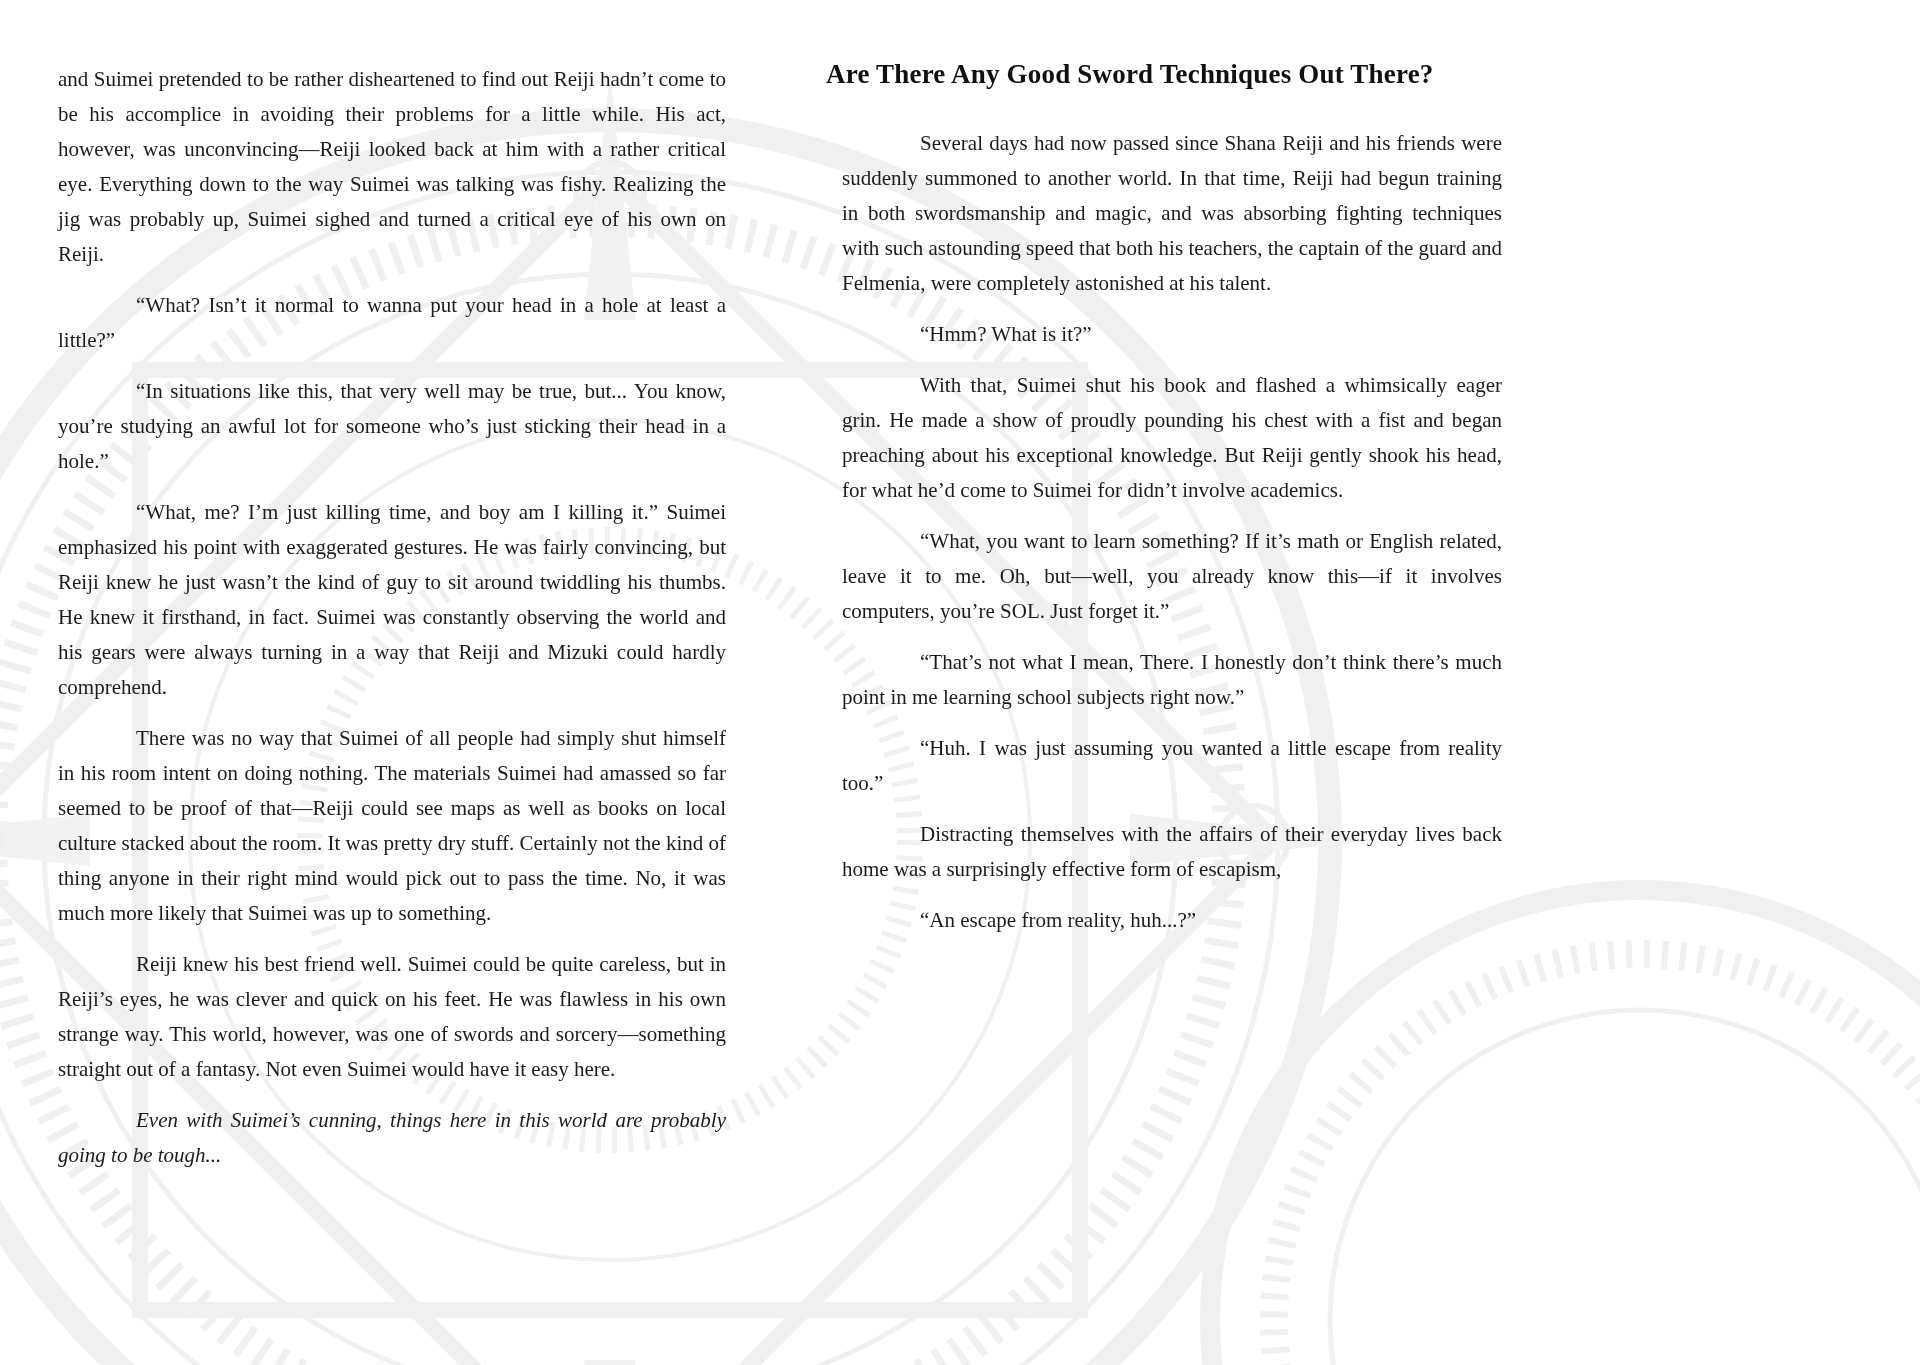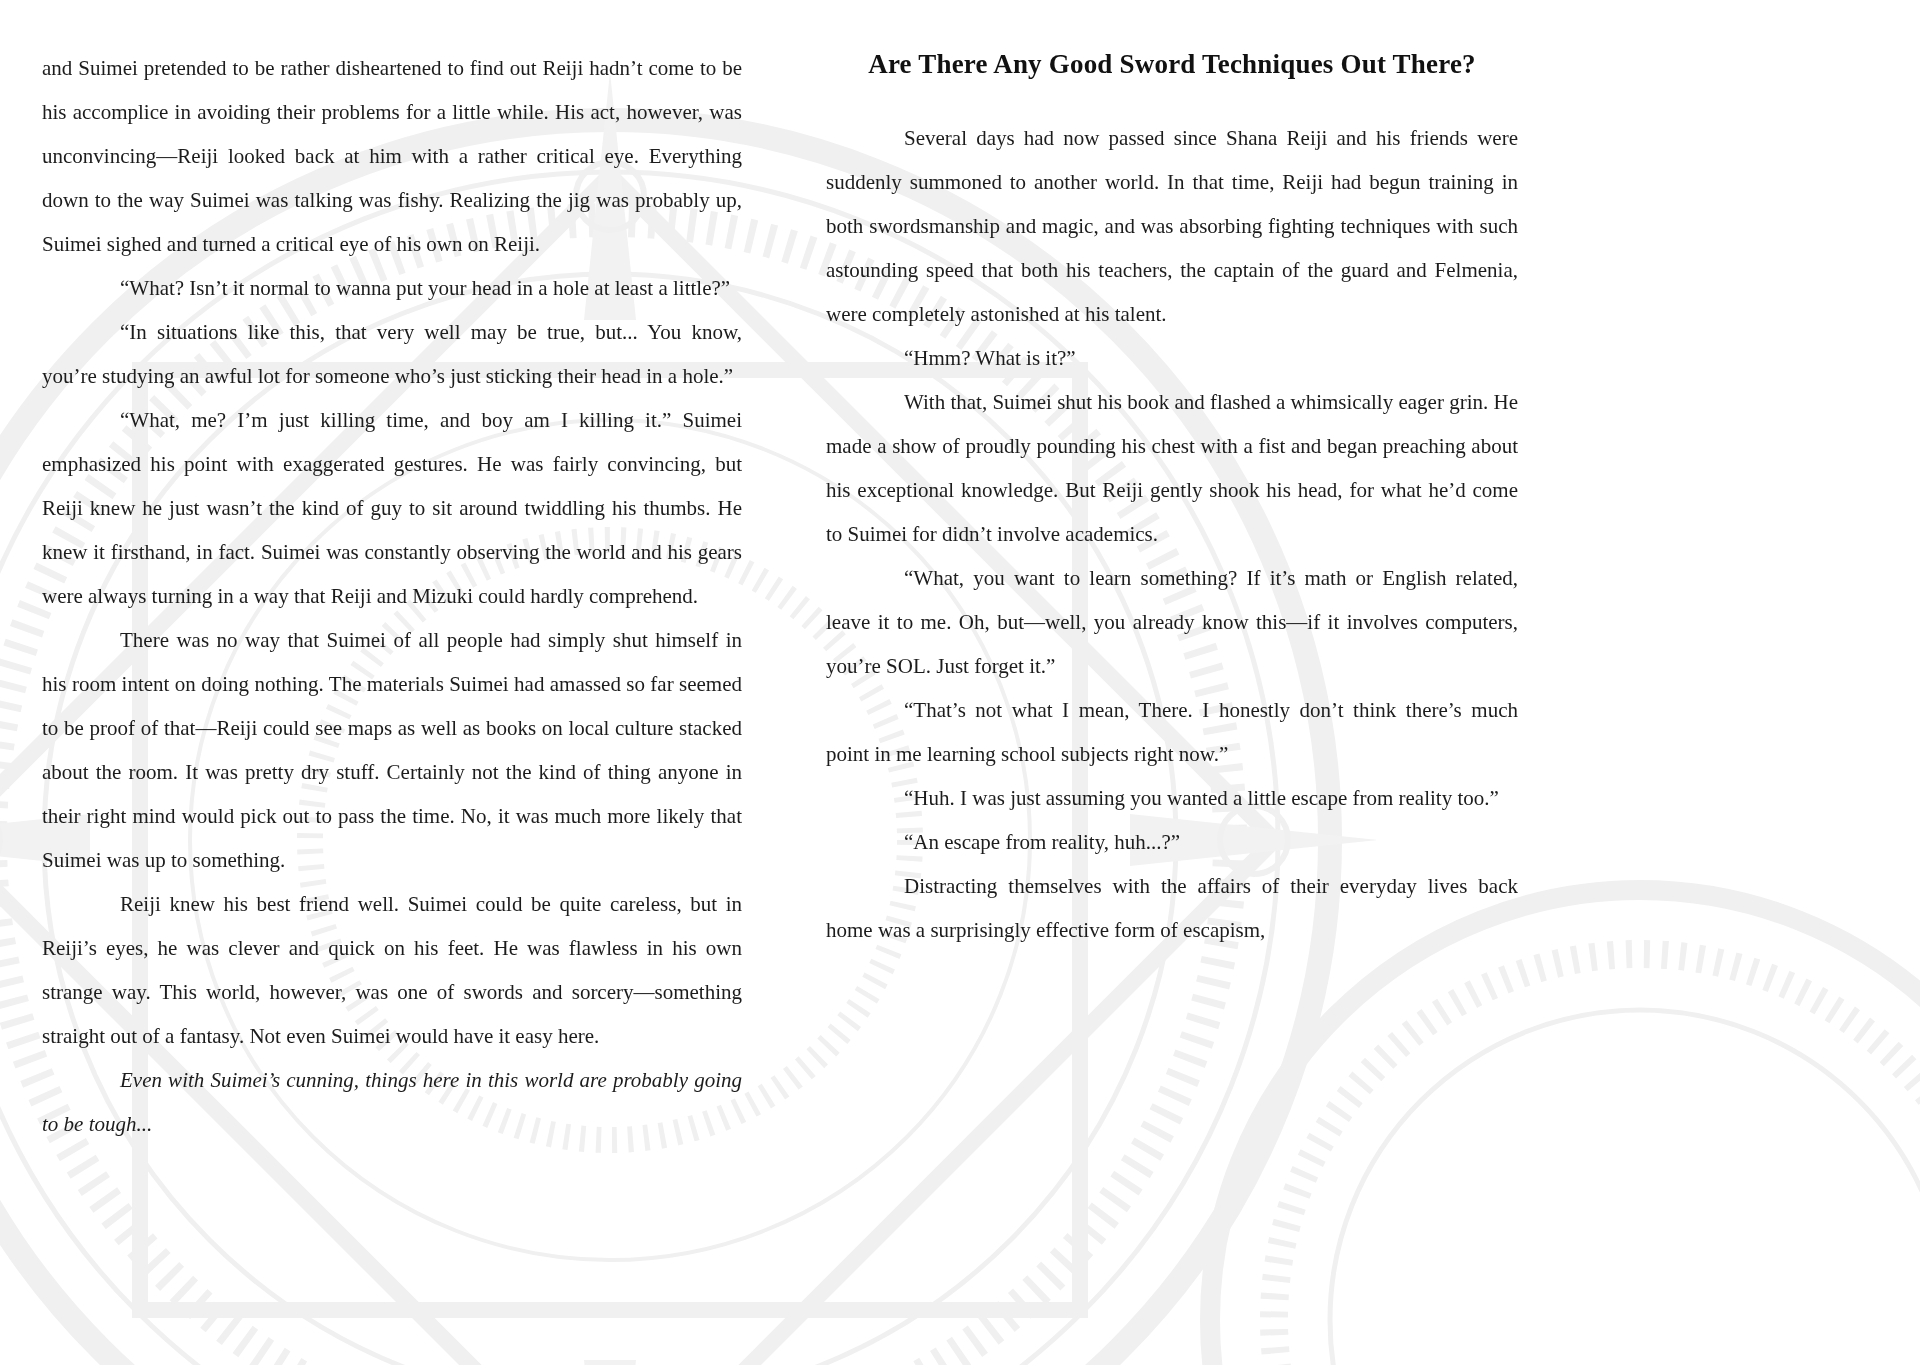--- a/index.html
+++ b/index.html
@@ -32,29 +32,29 @@
   }
   .column.right {
     left: 826px;
     top: 44px;
     width: 692px;
   }
   .chapter-heading {
     font-size: 27px;
     line-height: 36px;
     font-weight: bold;
-    text-align: center;
-    margin: 2px 0 34px 0;
+    text-align: left;
+    margin: 12px 0 34px 0;
     color: #111111;
     letter-spacing: 0.2px;
   }
   p.para {
-    margin: 0;
+    margin: 16px;
     font-size: 21px;
-    line-height: 44px;
+    line-height: 35px;
     text-align: justify;
     color: #1c1c1c;
   }
   p.para.indent {
     text-indent: 78px;
   }
   p.para.italic {
     font-style: italic;
   }
 </style>
@@ -110,18 +110,18 @@
 
   <div class="column right">
     <h1 class="chapter-heading">Are There Any Good Sword Techniques Out There?</h1>
     <div>
         <p class="para indent">Several days had now passed since Shana Reiji and his friends were suddenly summoned to another world. In that time, Reiji had begun training in both swordsmanship and magic, and was absorbing fighting techniques with such astounding speed that both his teachers, the captain of the guard and Felmenia, were completely astonished at his talent.</p>
         <p class="para indent">“Hmm? What is it?”</p>
         <p class="para indent">With that, Suimei shut his book and flashed a whimsically eager grin. He made a show of proudly pounding his chest with a fist and began preaching about his exceptional knowledge. But Reiji gently shook his head, for what he’d come to Suimei for didn’t involve academics.</p>
         <p class="para indent">“What, you want to learn something? If it’s math or English related, leave it to me. Oh, but—well, you already know this—if it involves computers, you’re SOL. Just forget it.”</p>
         <p class="para indent">“That’s not what I mean, There. I honestly don’t think there’s much point in me learning school subjects right now.”</p>
         <p class="para indent">“Huh. I was just assuming you wanted a little escape from reality too.”</p>
+        <p class="para indent">Distracting themselves with the affairs of their everyday lives back home was a surprisingly effective form of escapism,</p>
         <p class="para indent">“An escape from reality, huh...?”</p>
-        <p class="para indent">Distracting themselves with the affairs of their everyday lives back home was a surprisingly effective form of escapism,</p>
       </div>
   </div>
 
 </div>
 
 </body></html>

